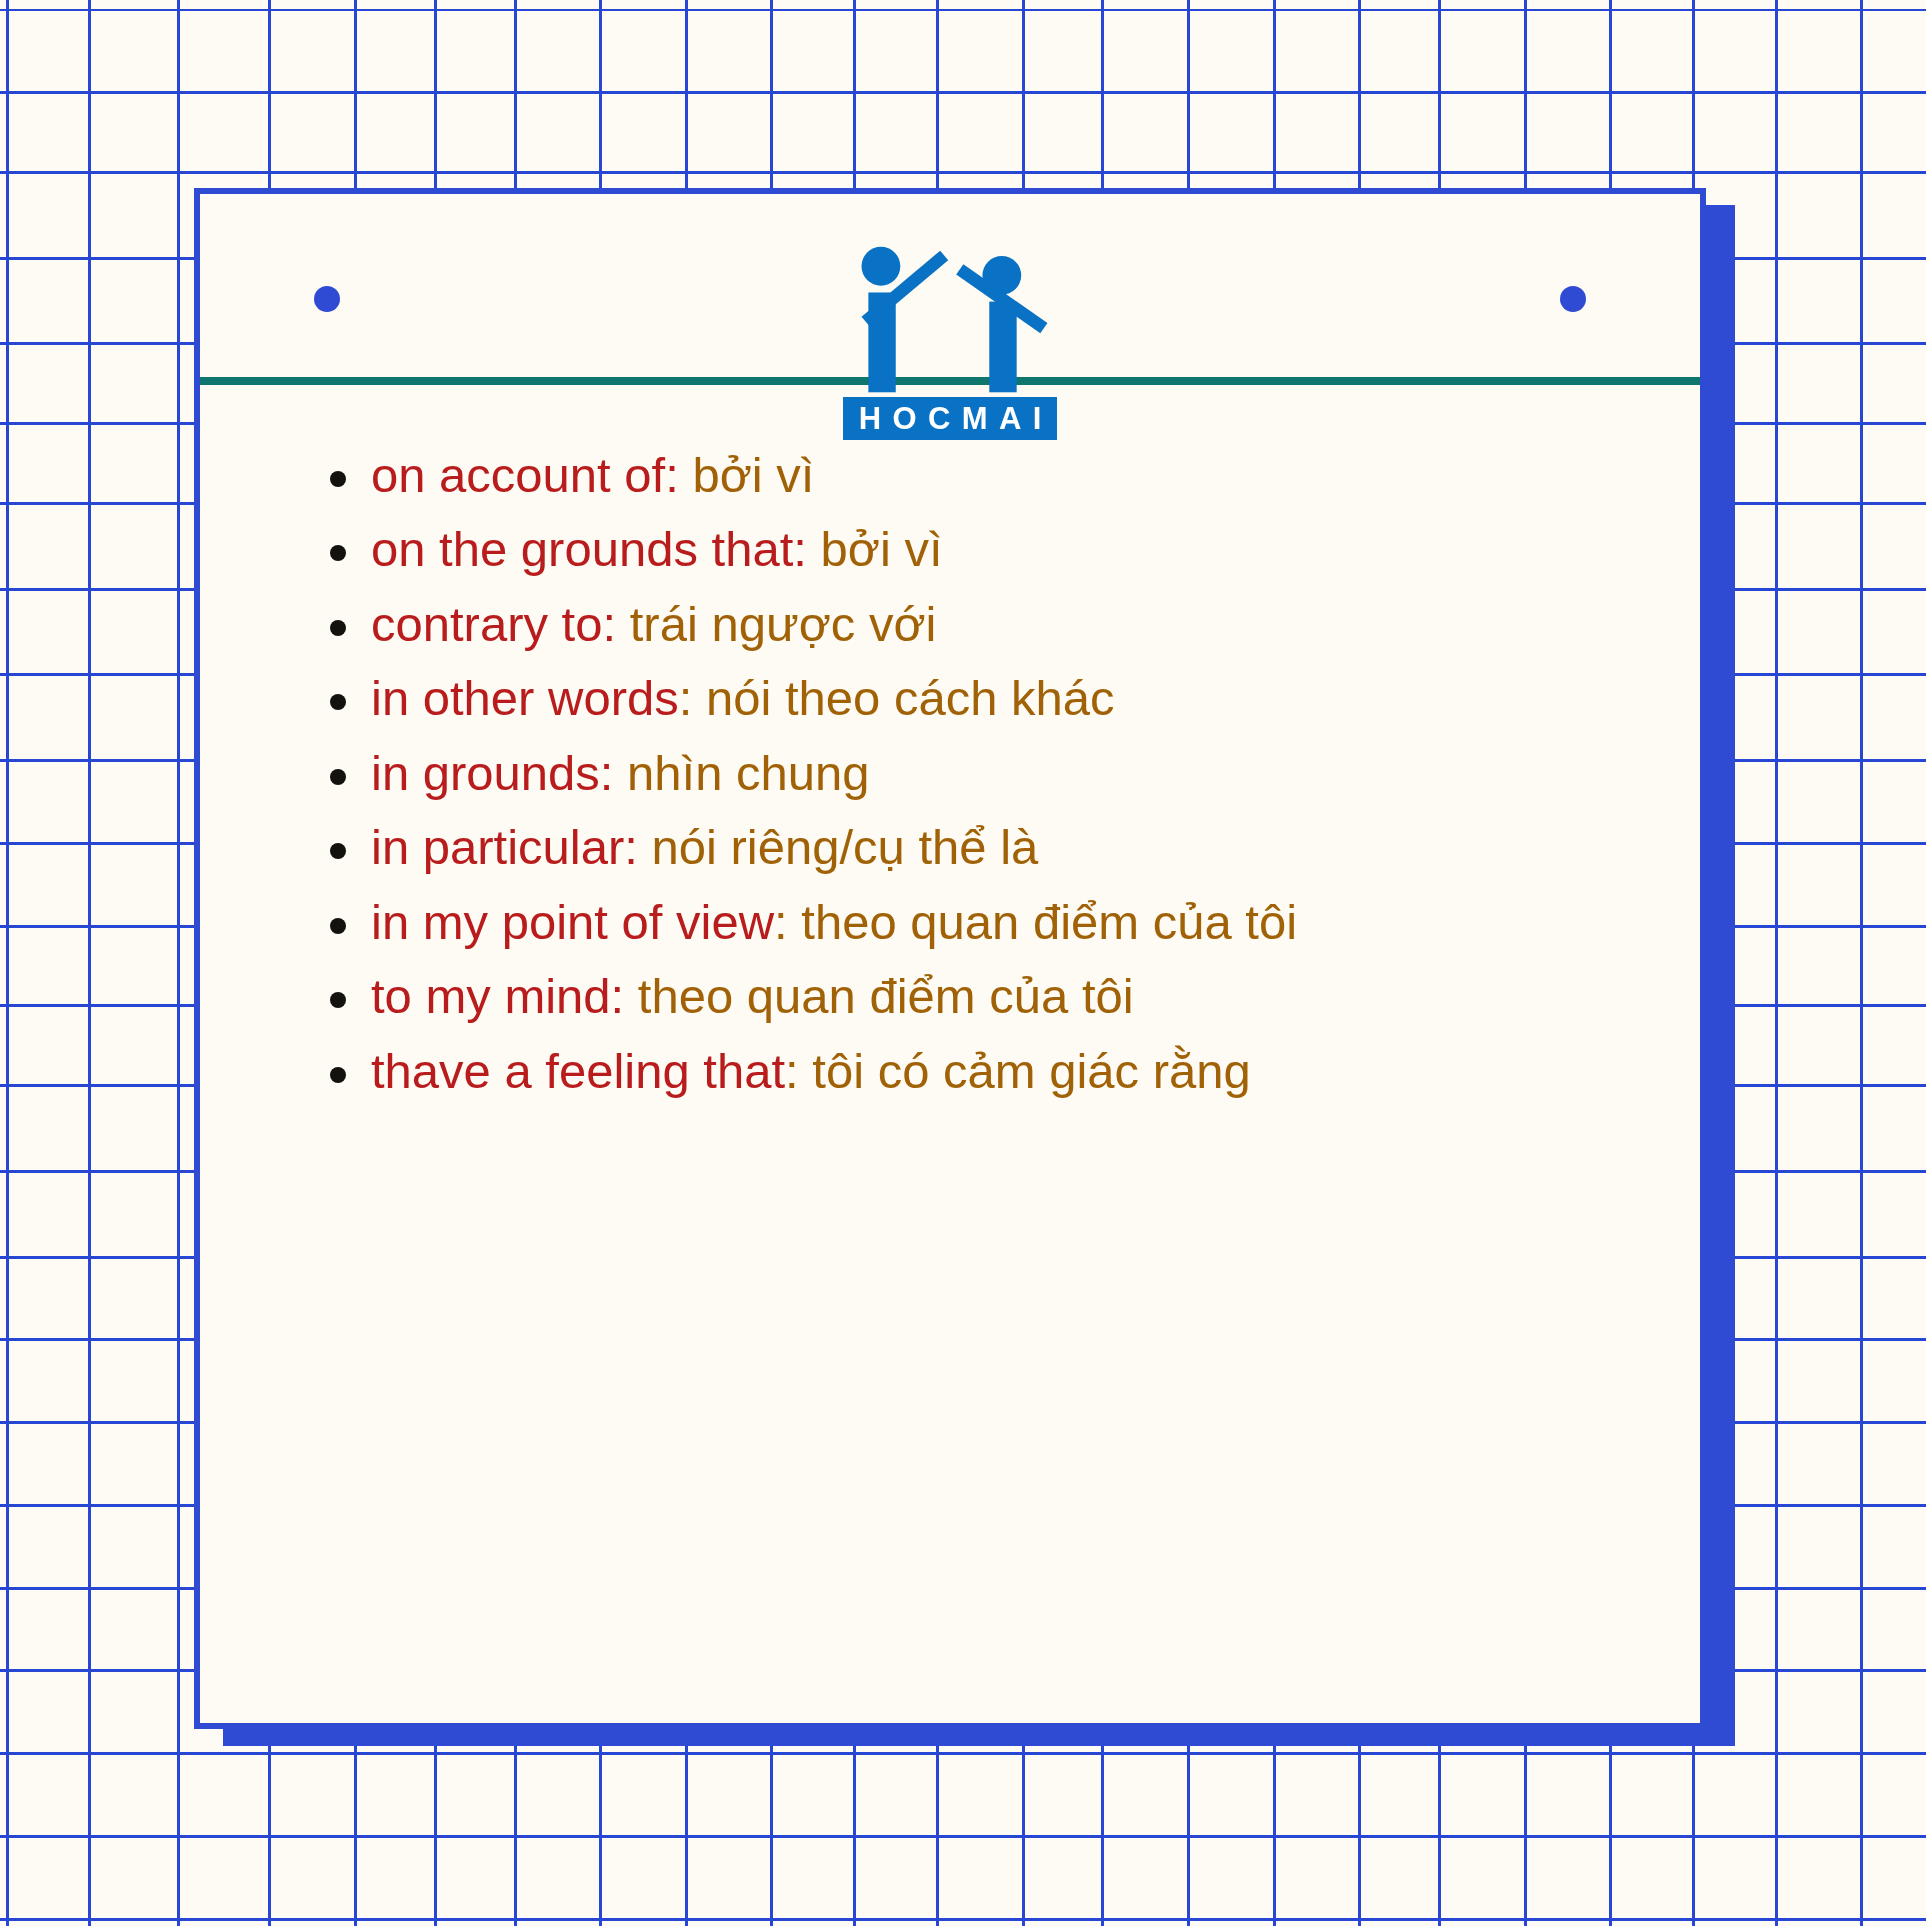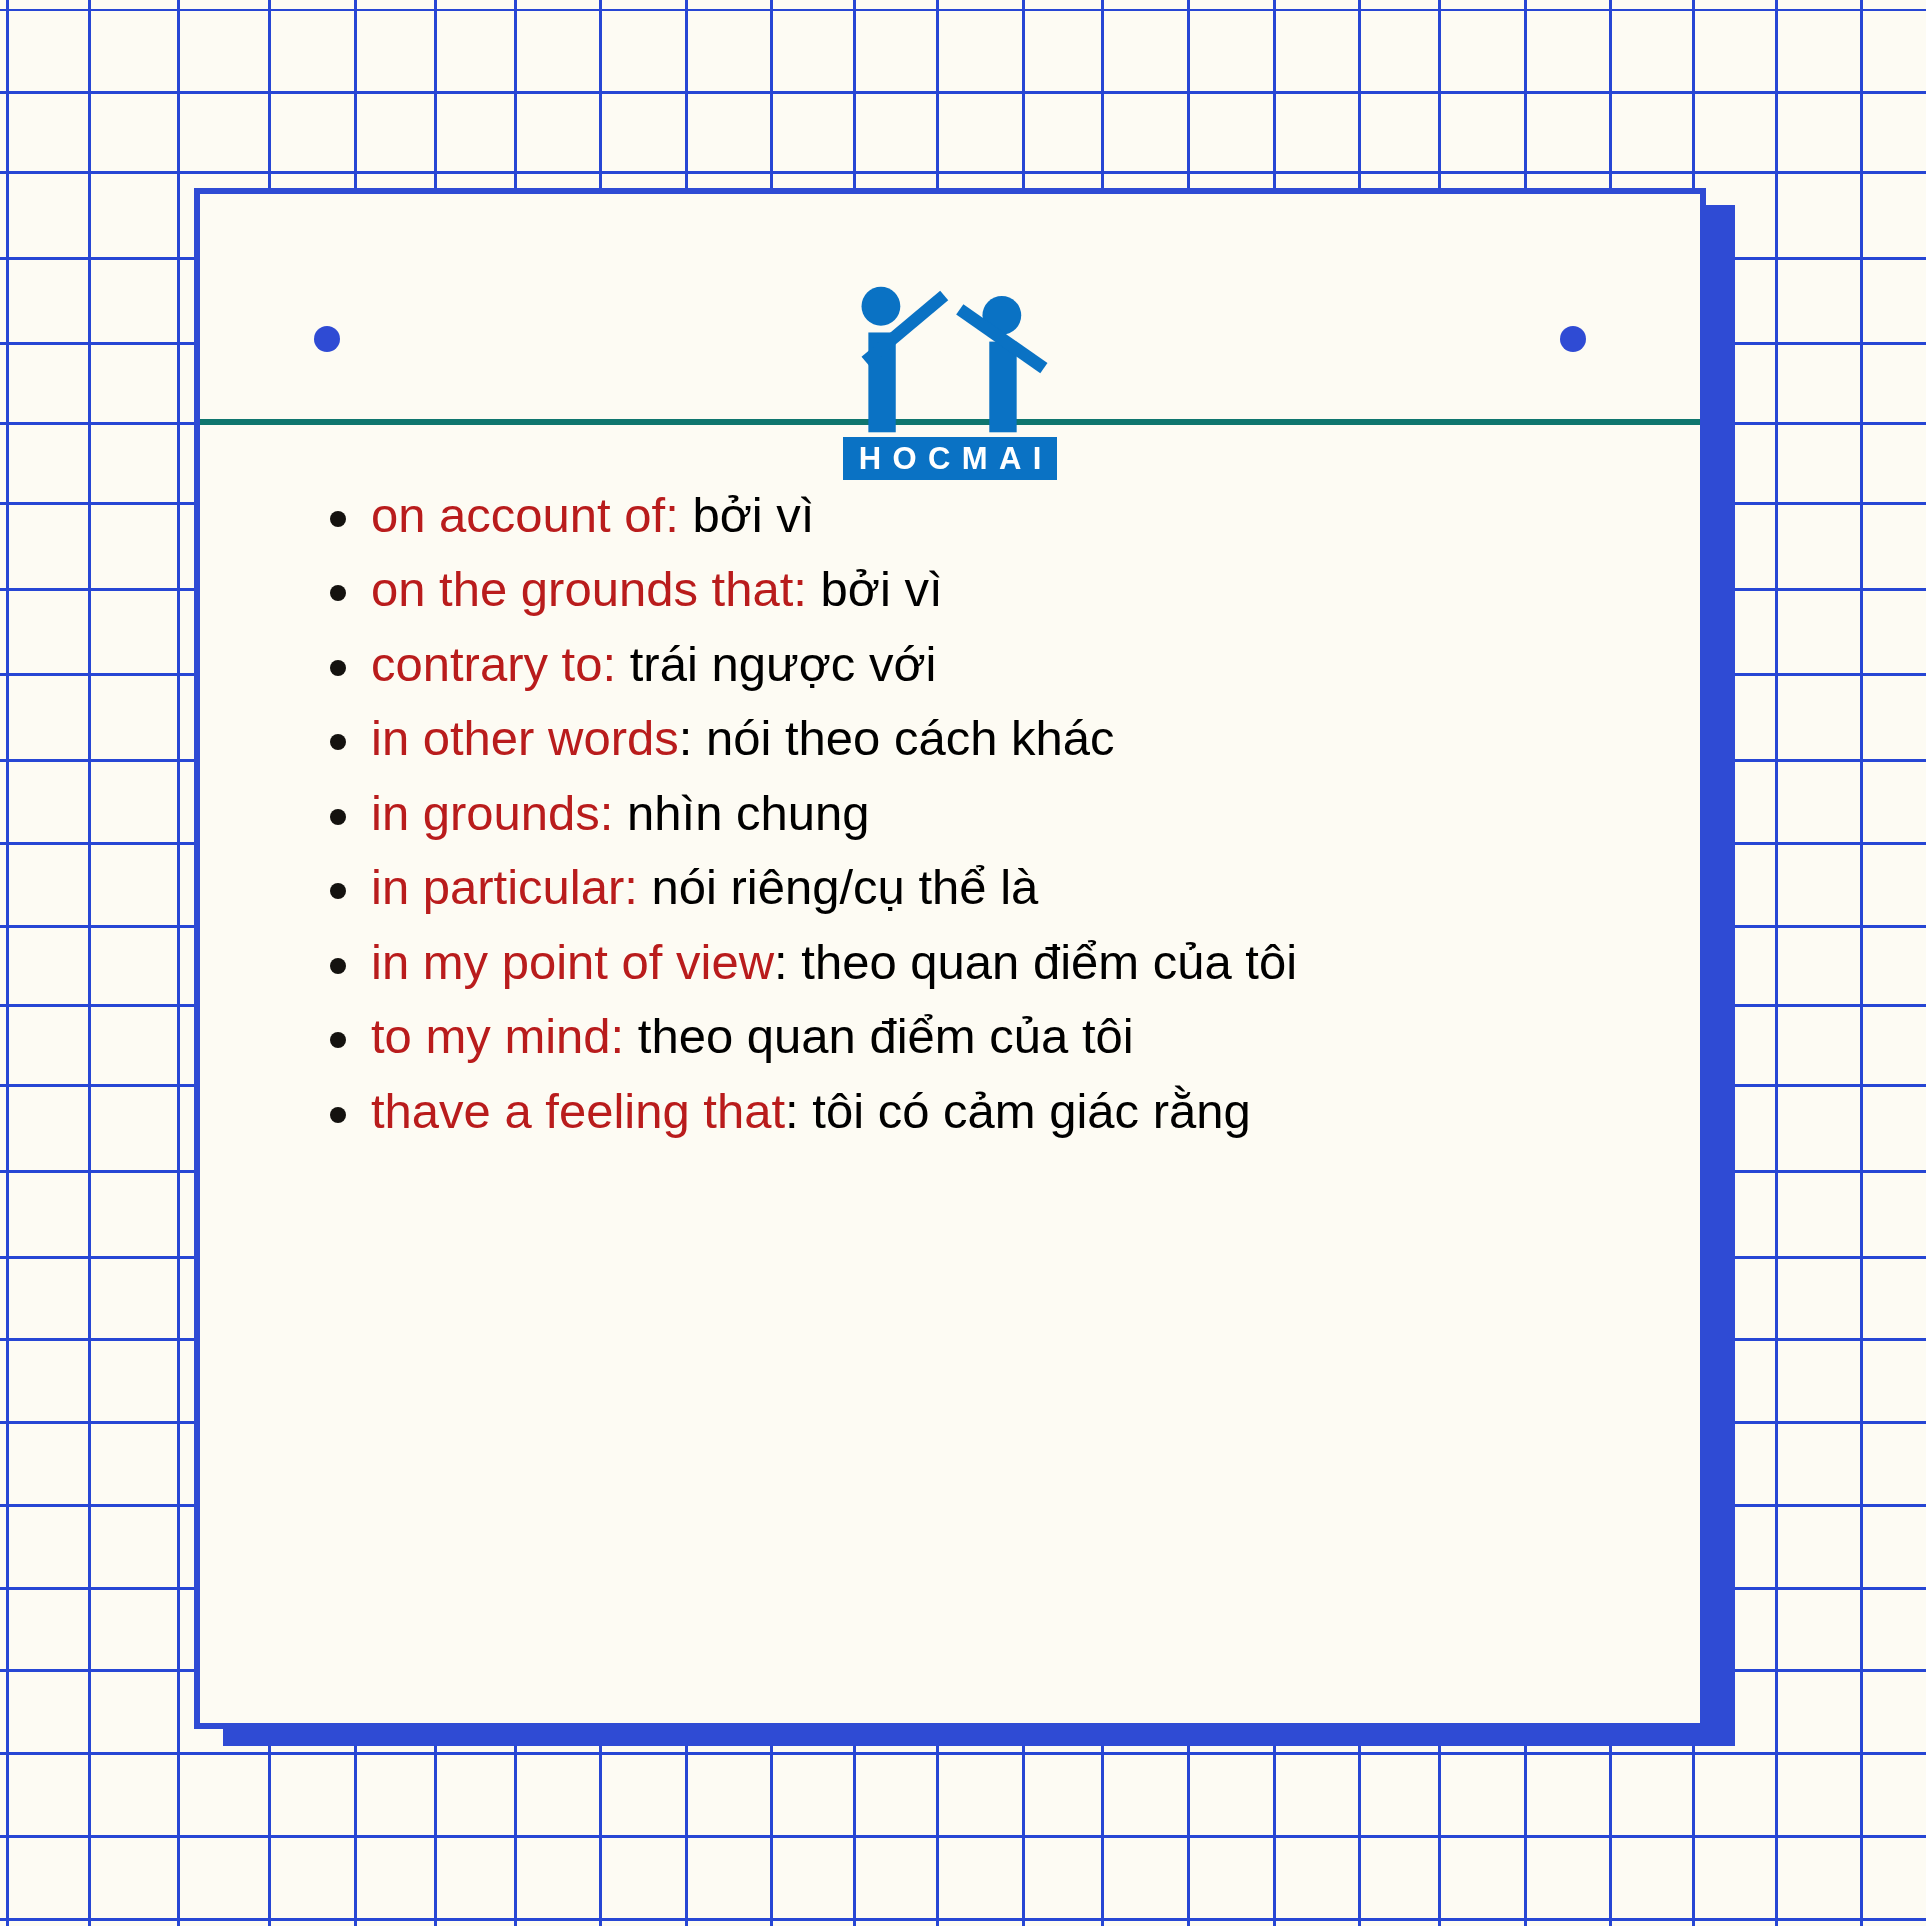--- a/index.html
+++ b/index.html
@@ -43,23 +43,22 @@
     height: 1541px;
     background: #fdfbf3;
     border: 6.3px solid #2f4bd4;
     box-sizing: border-box;
   }
 
   
   #card-header {
     position: relative;
     height: 191px;
-    border-bottom: 6px solid #0f766e;
+    border-bottom: 8px solid #0f766e;
     box-sizing: border-box;
-    margin-top: 40px;
   }
   .header-dot {
     position: absolute;
     top: 92px;
     width: 26px;
     height: 26px;
     border-radius: 50%;
     background: #2f4bd4;
   }
   #dot-left  { left: 114px; }
@@ -110,21 +109,21 @@
     top: 33px;
     width: 16px;
     height: 16px;
     background: #14120f;
     border-radius: 50%;
   }
   .en {
     color: #b91c1c;
   }
   .vi {
-    color: #000000;
+    color: #a16207;
     text-align: center;
   }
 </style>
 </head>
 <body>
 
 <div id="grid-bg">
     <div class="gline" style="left: 5.7px; top: 0px; width: 2.9px; height: 1926px; background: rgb(39, 70, 212);"></div>
     <div class="gline" style="left: 88px; top: 0px; width: 2.9px; height: 1926px; background: rgb(39, 70, 212);"></div>
     <div class="gline" style="left: 177px; top: 0px; width: 2.9px; height: 1926px; background: rgb(39, 70, 212);"></div>

